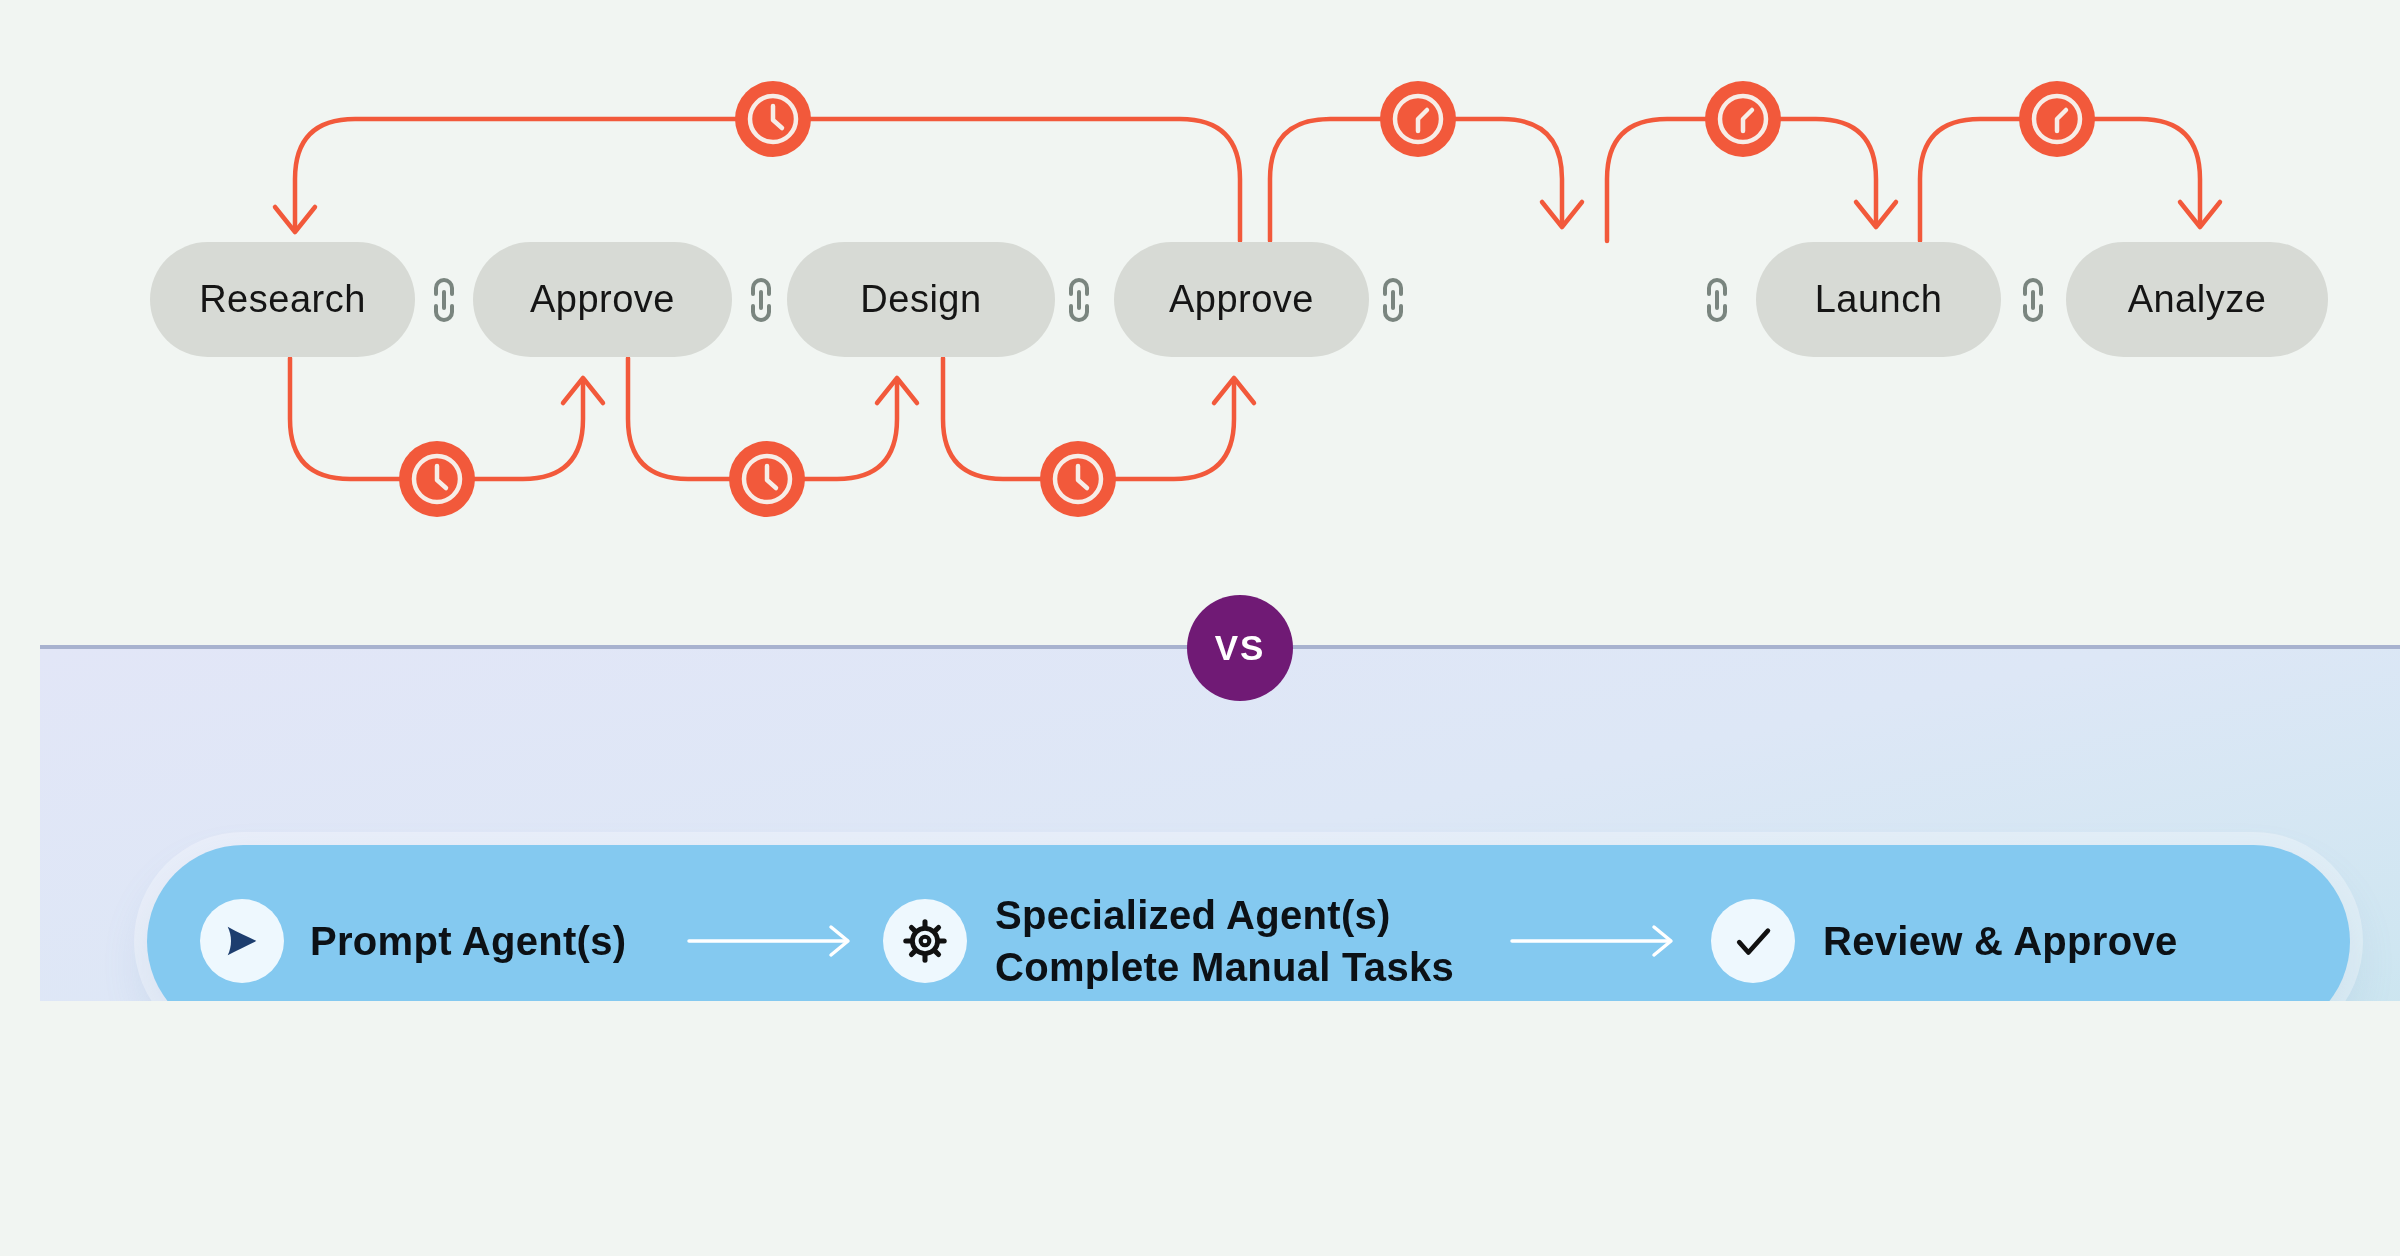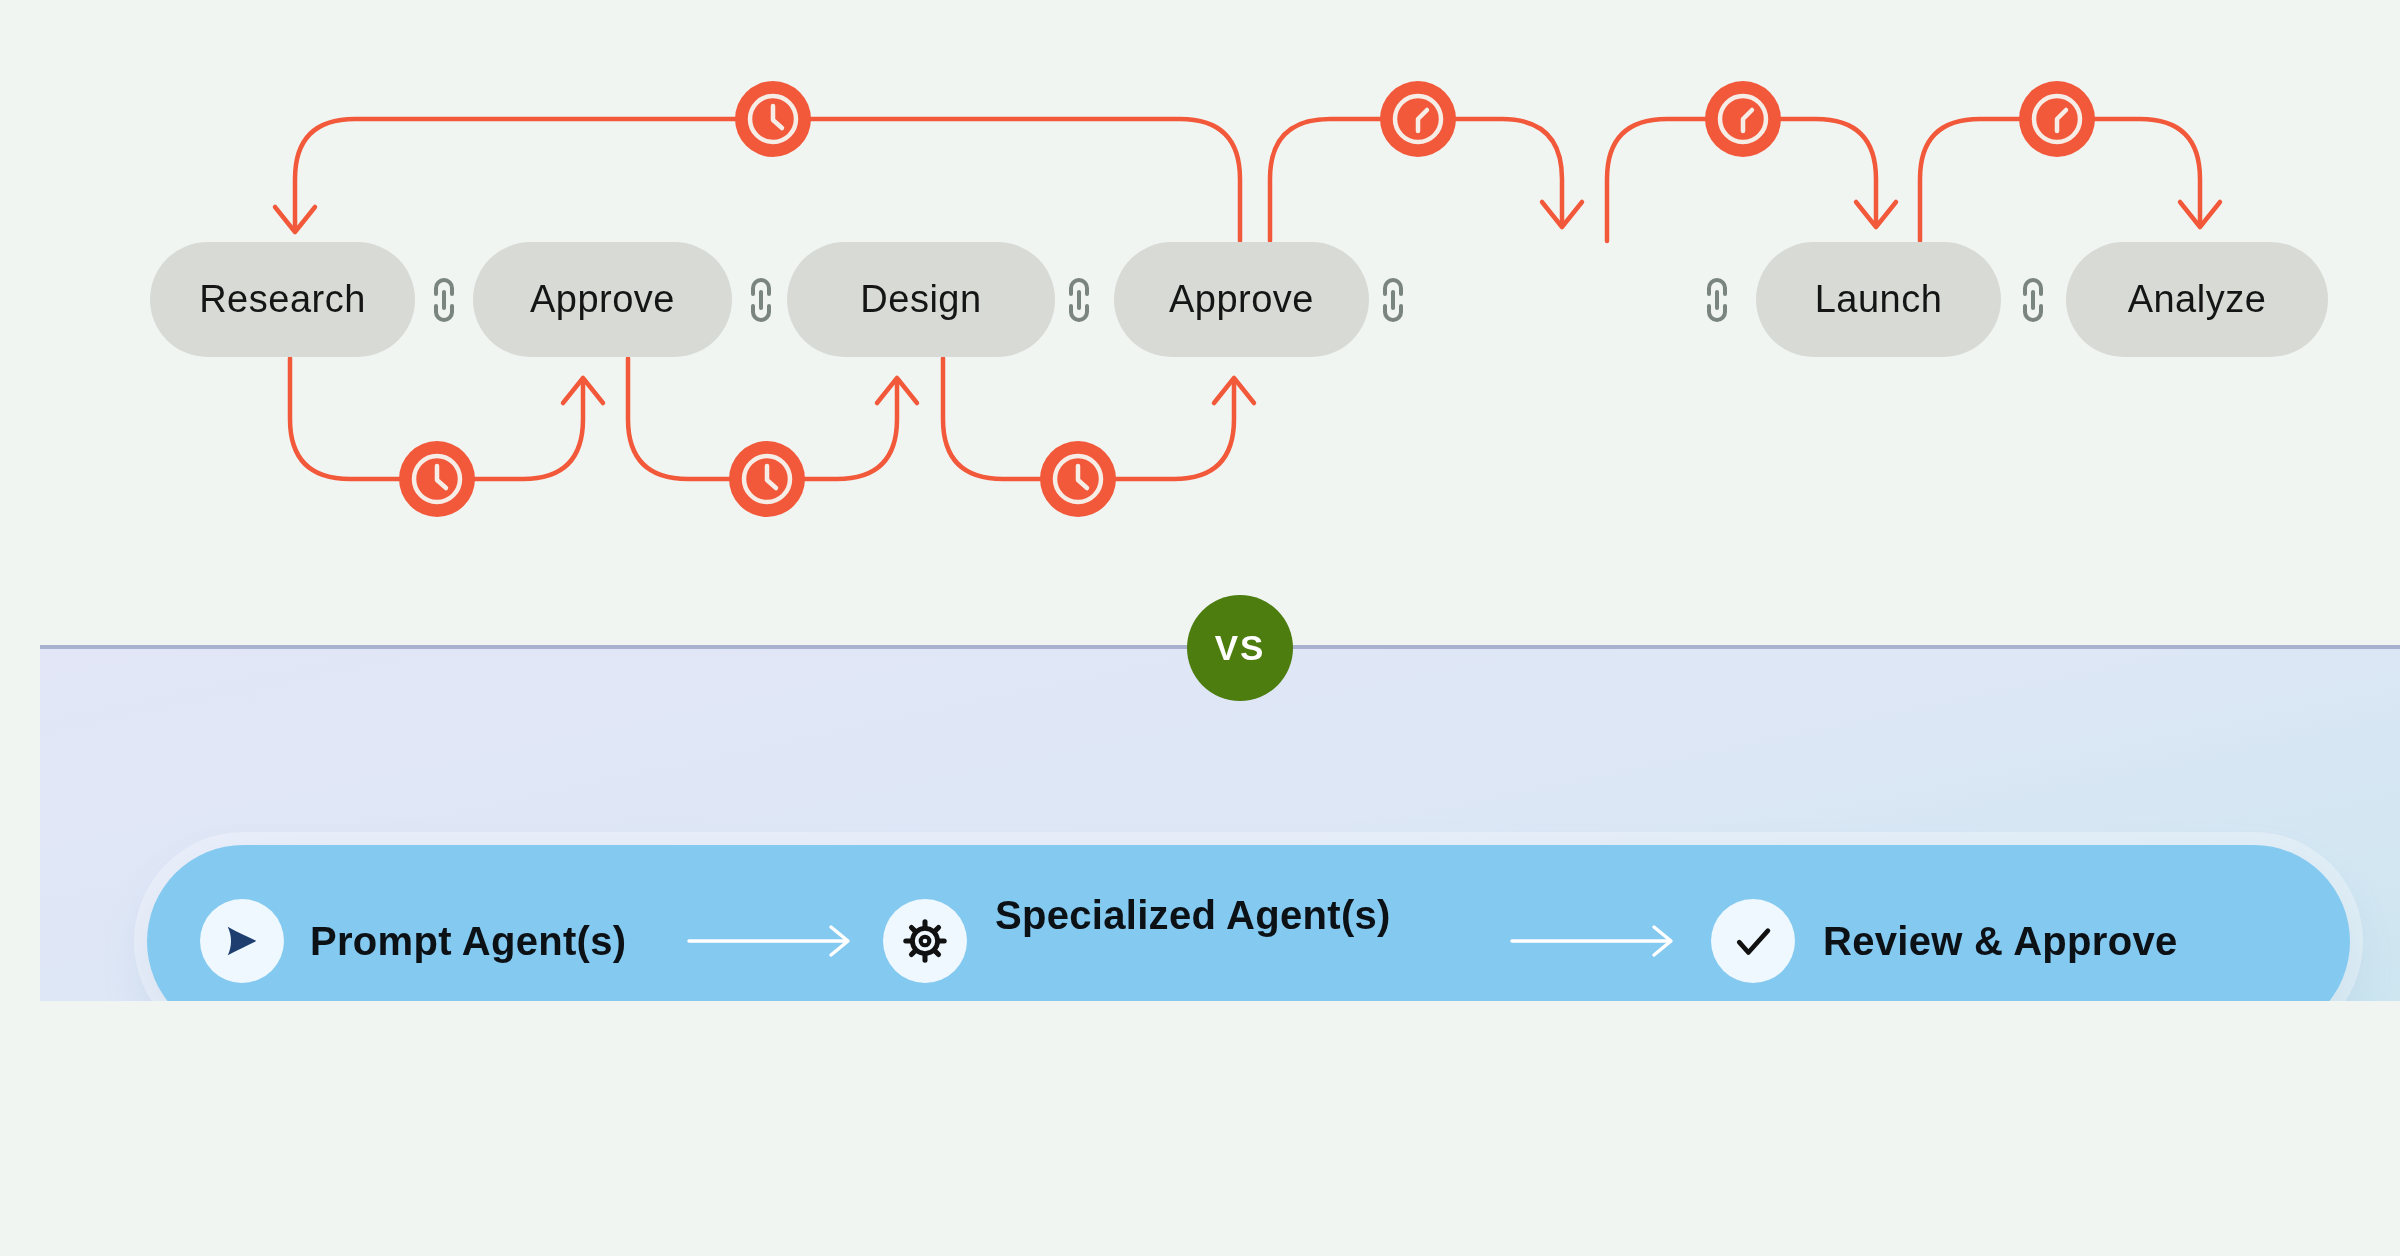--- a/index.html
+++ b/index.html
@@ -16,21 +16,21 @@
   .divider{position:absolute;left:0;top:645px;width:2400px;height:4px;background:#a8b2cf;}
   .flow-svg{position:absolute;left:0;top:0;}
   .pill{
     position:absolute;top:242px;height:115px;background:#d7dad5;border-radius:58px;
     display:flex;align-items:center;justify-content:center;
     font-size:38px;font-weight:500;color:#151515;letter-spacing:.5px;
   }
   .link-wrap{position:absolute;top:276px;width:32px;height:48px;}
   .vs-badge{
     position:absolute;left:1147px;top:595px;width:106px;height:106px;border-radius:50%;
-    background:#4d7c0f;color:#fff;display:flex;align-items:center;justify-content:center;
+    background:#701a75;color:#fff;display:flex;align-items:center;justify-content:center;
     font-size:35px;font-weight:700;letter-spacing:2px;z-index:5;
   }
   .banner{
     position:absolute;left:107px;top:845px;width:2203px;height:193px;border-radius:100px;
     background:#84c9f0;
     box-shadow:0 0 0 13px rgba(255,255,255,.30), 0 22px 46px rgba(110,150,195,.20);
   }
   .step-icon-circle{
     position:absolute;top:899px;width:84px;height:84px;border-radius:50%;
     background:#eef8fe;display:flex;align-items:center;justify-content:center;z-index:3;
@@ -178,20 +178,21 @@
           <path d="M-7.8,-7.8 L-11.3,-11.3"></path>
             <path d="M7.8,-7.8 L11.3,-11.3"></path>
           <path d="M-7.8,7.8 L-11.3,11.3"></path>
             <path d="M7.8,7.8 L11.3,11.3"></path>
         </g>
       </g>
     </svg>
   </div>
   <div class="step-label two-line" style="left:955px">
     <div>Specialized Agent(s)</div>
+    <div>Complete Manual Tasks</div>
   </div>
 
   <svg class="flow-arrow" style="left:1468px" width="170" height="34" viewBox="0 0 170 34">
     <g fill="none" stroke="#ffffff" stroke-width="3.5" stroke-linecap="round" stroke-linejoin="round">
       <path d="M4,17 H 162"></path>
         <path d="M146,3 L163,17 L146,31"></path>
     </g>
   </svg>
 
   <div class="step-icon-circle" style="left:1671px">

